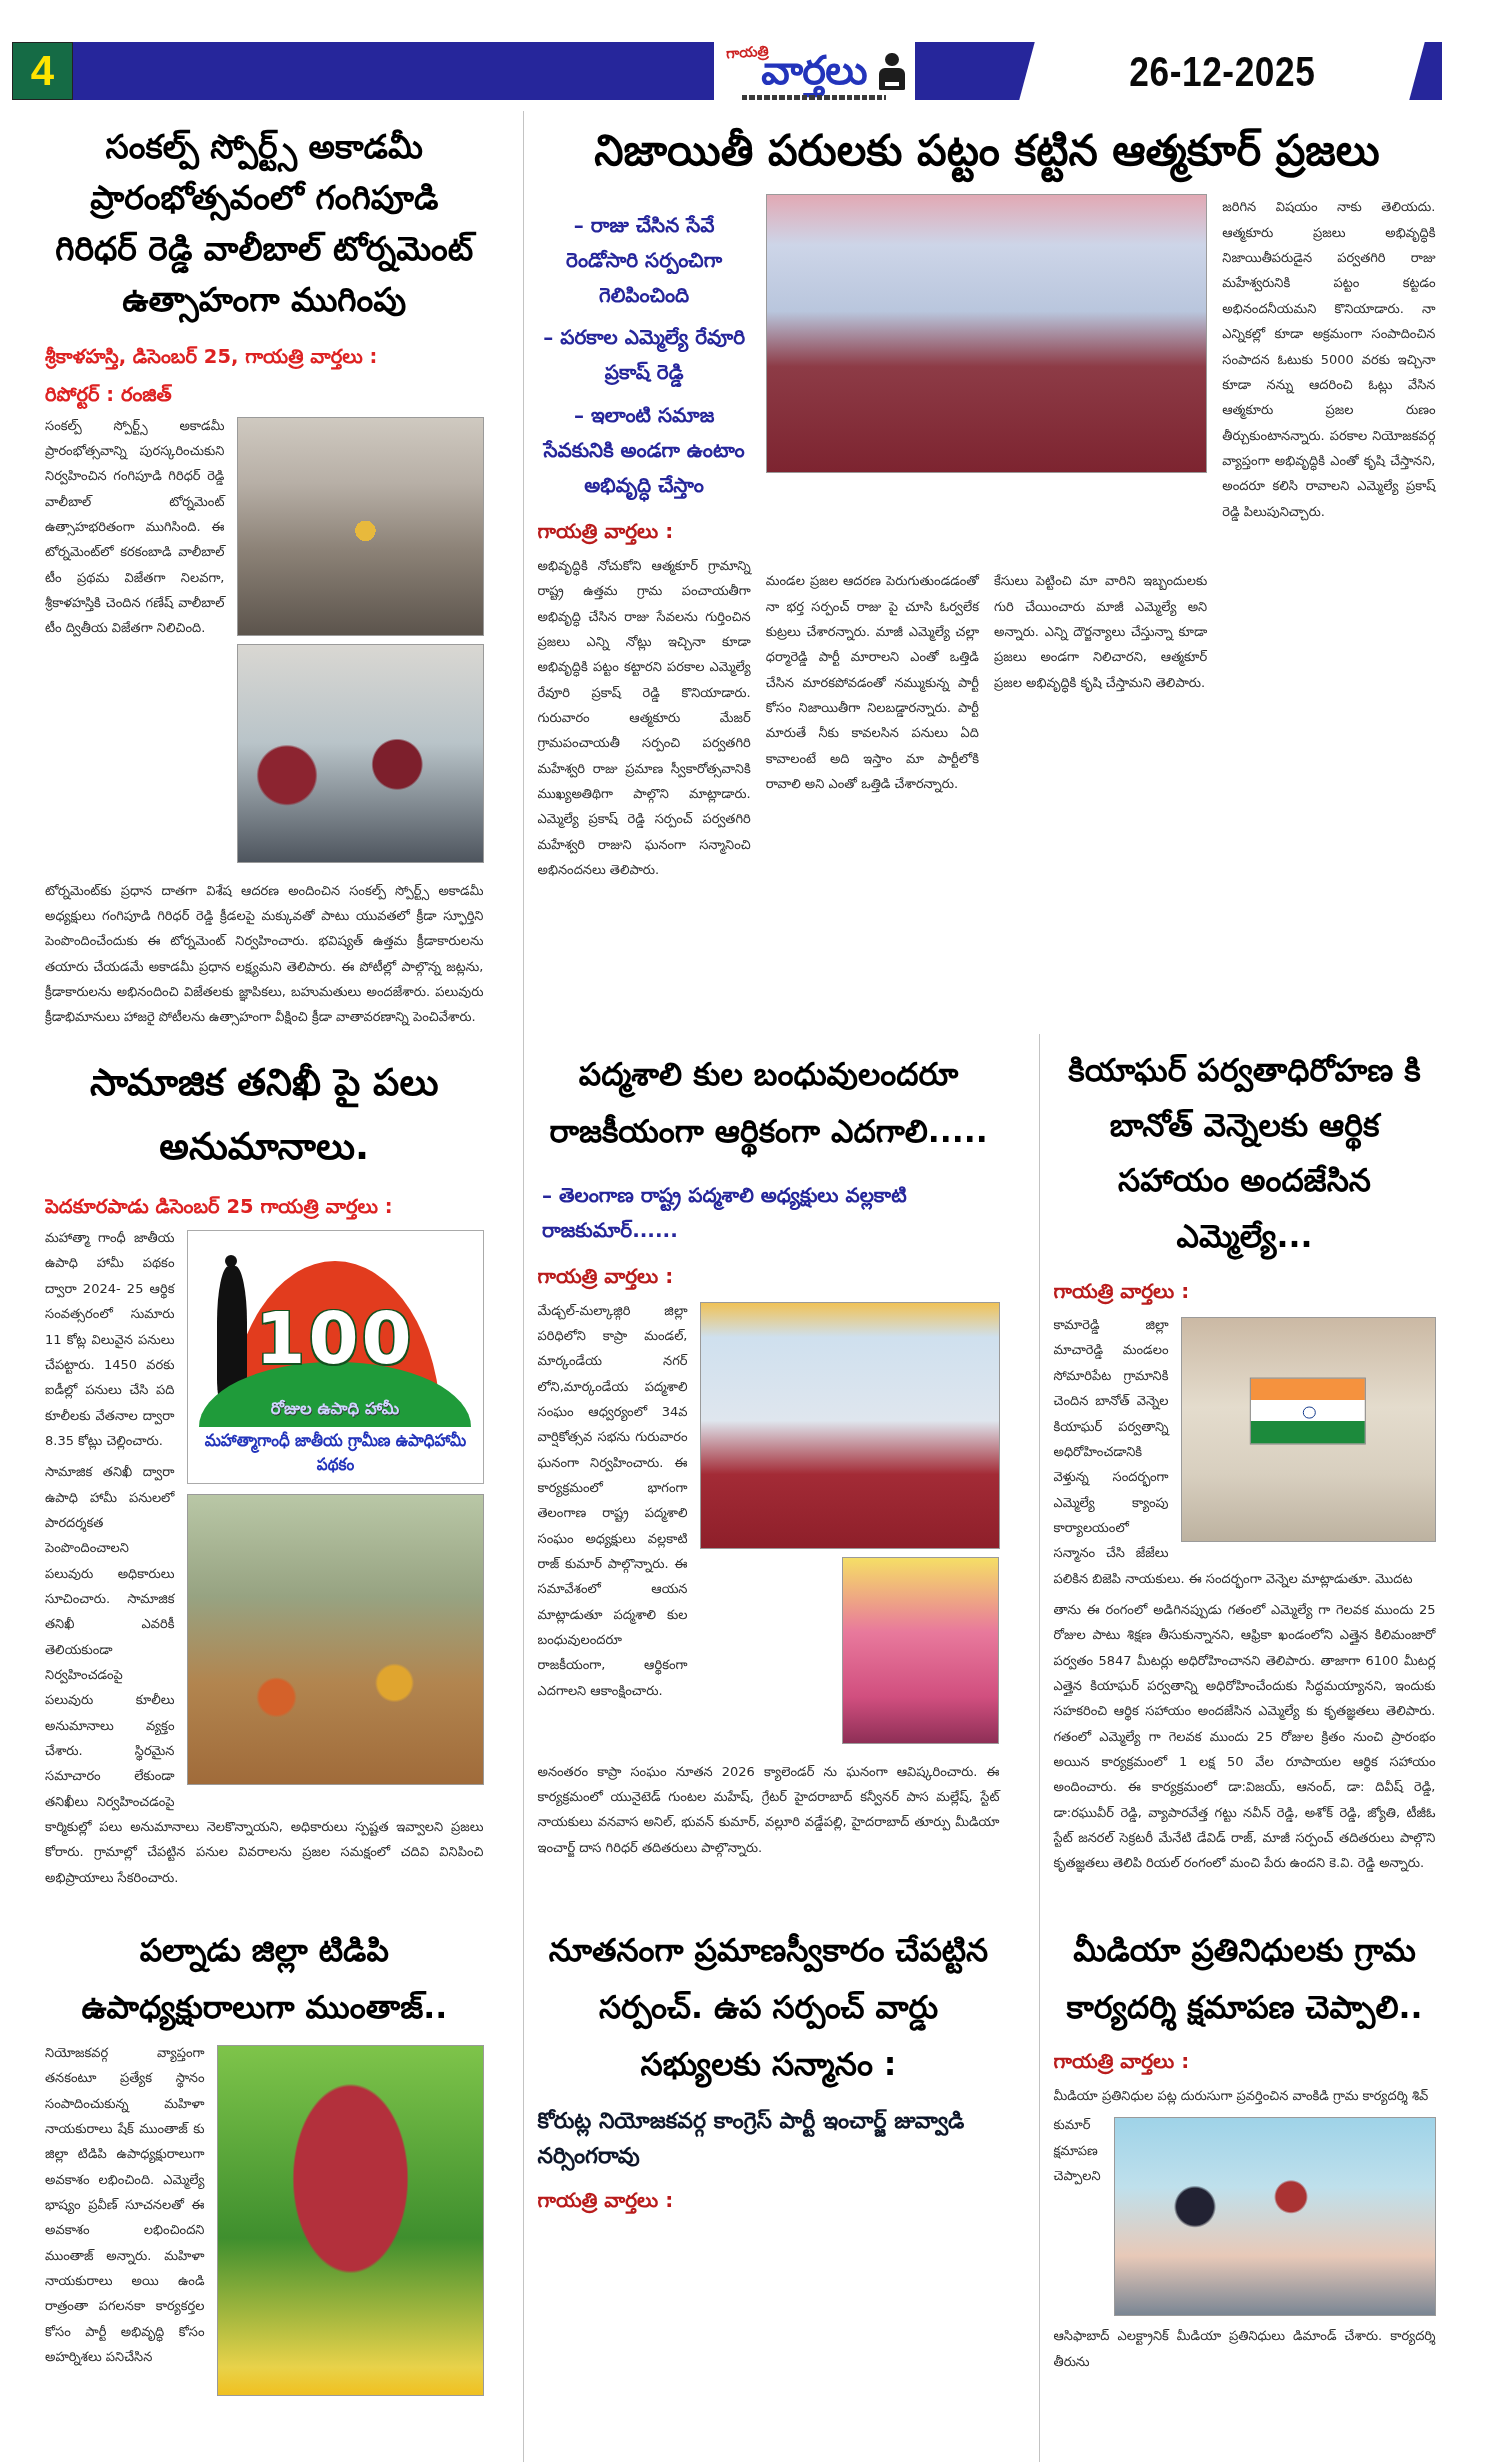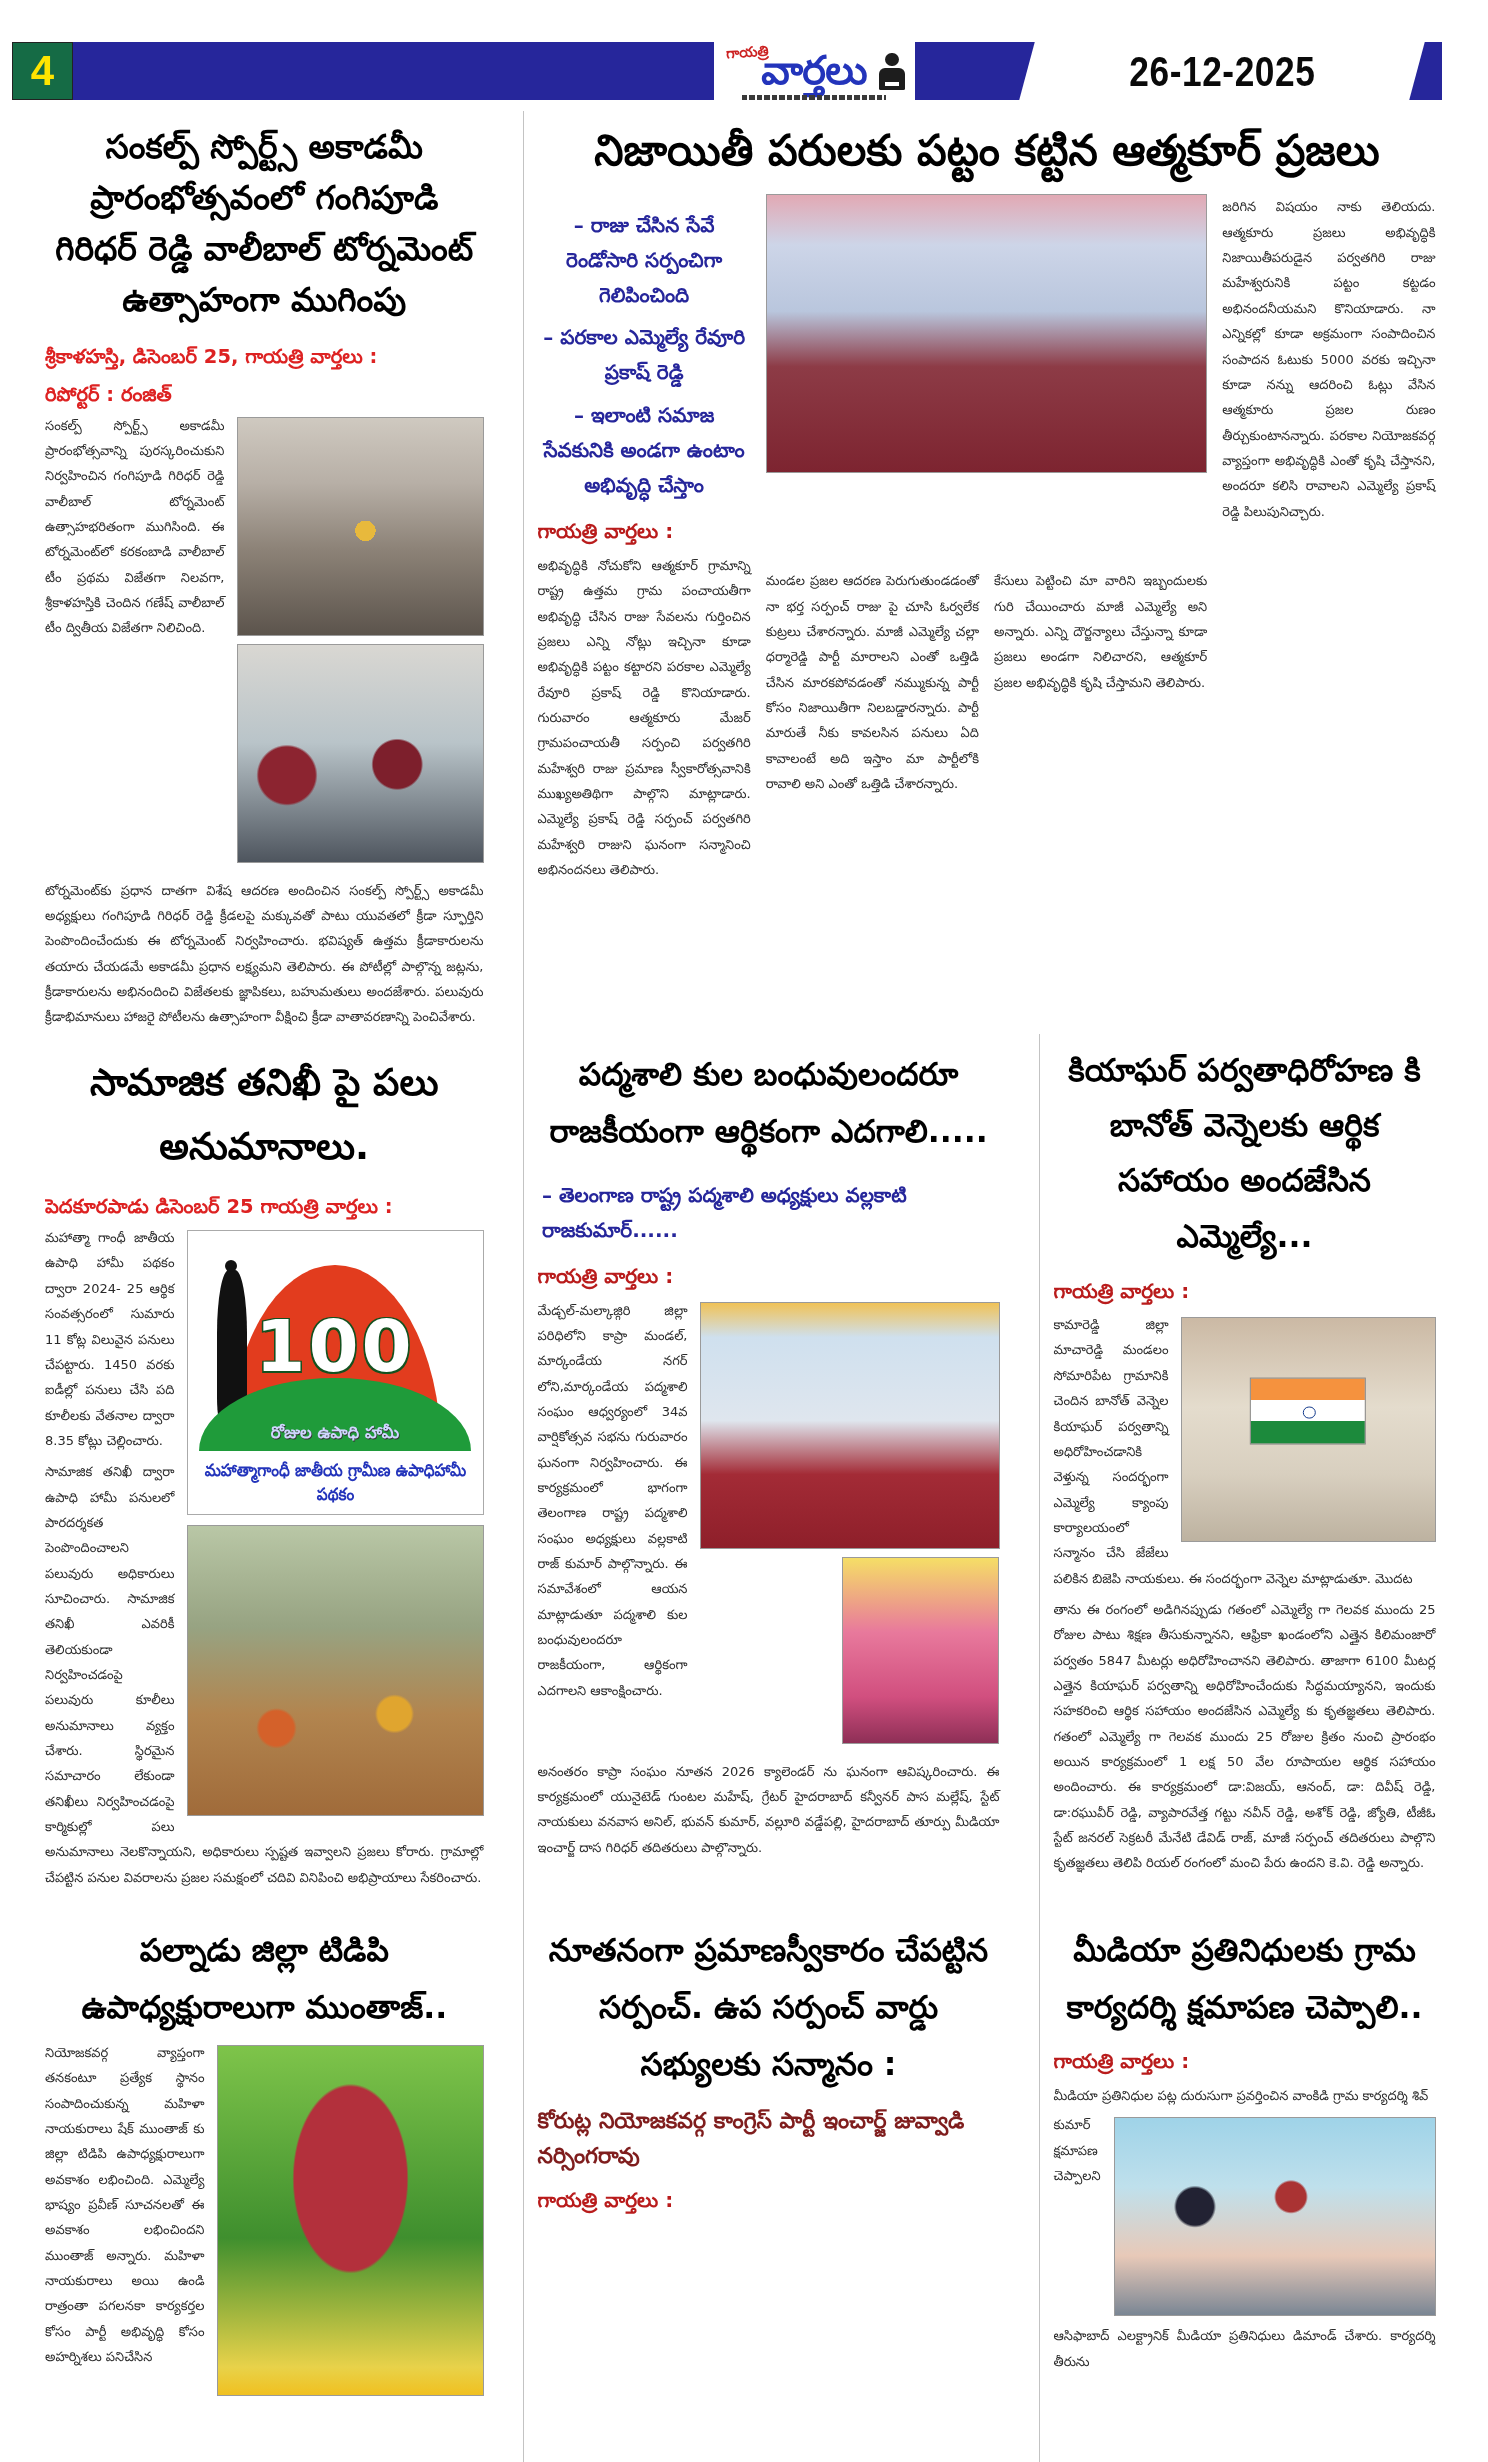--- a/index.html
+++ b/index.html
@@ -42,21 +42,21 @@
   .hl-a1 { font-size:33px; line-height:1.55; padding:6px 3px 12px; }
   .hl-a2 { font-size:43px; line-height:1.15; color:#1b1b99; padding:10.5px 0 19.5px; transform:scaleX(.97); }
   .hl-a3 { font-size:37px; line-height:1.75; padding:12px 0 7.5px; }
   .hl-mid { font-size:31.5px; line-height:1.8; padding:7.5px 0 4.5px; }
   .hl-sm  { font-size:31.5px; line-height:1.75; padding:4.5px 0 6px; }
   .dateline { color:#dd2222; font-weight:bold; font-size:19.5px; padding:7.5px 0 3px; }
   .source { color:#b91c1c; font-weight:bold; font-size:20px; padding:9px 0 4.5px; }
   .bullets { color:#26269b; font-weight:bold; text-align:center; font-size:20px; line-height:1.75; padding:13.5px 4.5px 0; }
   .bullets.left { text-align:left; }
   .bullets div { margin-bottom:7.5px; }
-  .subhead { color:#7f1d1d; font-weight:bold; font-size:22px; line-height:1.6; padding:6px 0; }
+  .subhead { color:#0f172a; font-weight:bold; font-size:22px; line-height:1.6; padding:6px 0; }
   .body-txt { font-size:13px; line-height:1.95; text-align:justify; color:#2a2a2a; }
   .photo { border:0.7px solid #9a9a9a; }
   .ph-right { float:right; margin:4.5px 0 7.5px 12px; }
   .clear { clear:both; }
   
   .ph-trophy { background:
     radial-gradient(circle at 52% 52%, #e8b93c 0 6%, transparent 6%),
     linear-gradient(180deg,#cfc9c0 0%, #b7afa6 30%, #8d8378 60%, #5c544c 100%); }
   .ph-team { background:
     radial-gradient(circle at 20% 60%, #8c2430 0 12%, transparent 13%),
@@ -159,21 +159,21 @@
       </article>
     </div>
 
     <div class="band band-b">
 
       <article class="cell">
         <h2 class="headline hl-a3">సామాజిక తనిఖీ పై పలు అనుమానాలు.</h2>
         <div class="dateline">పెదకూరపాడు డిసెంబర్ 25 గాయత్రి వార్తలు :</div>
         <div>
           <div class="ph-right">
-            <div class="nrega" style="width:297px;height:285px;">
+            <div class="nrega" style="width:297px;height:254px;">
               <div class="sun"></div>
               <div class="fig1"></div>
               <div class="hill"></div>
               <div class="num">100</div>
               <div class="line">రోజుల ఉపాధి హామీ</div>
               <div class="cap">మహాత్మాగాంధీ జాతీయ గ్రామీణ ఉపాధిహామీ పథకం</div>
             </div>
             <div class="photo ph-field" style="width:297px;height:291px;margin-top:10.5px;"></div>
           </div>
           <p class="body-txt">మహాత్మా గాంధీ జాతీయ ఉపాధి హామీ పథకం ద్వారా 2024- 25 ఆర్థిక సంవత్సరంలో సుమారు 11 కోట్ల విలువైన పనులు చేపట్టారు. 1450 వరకు ఐడీల్లో పనులు చేసి పది కూలీలకు వేతనాల ద్వారా 8.35 కోట్లు చెల్లించారు.</p>

